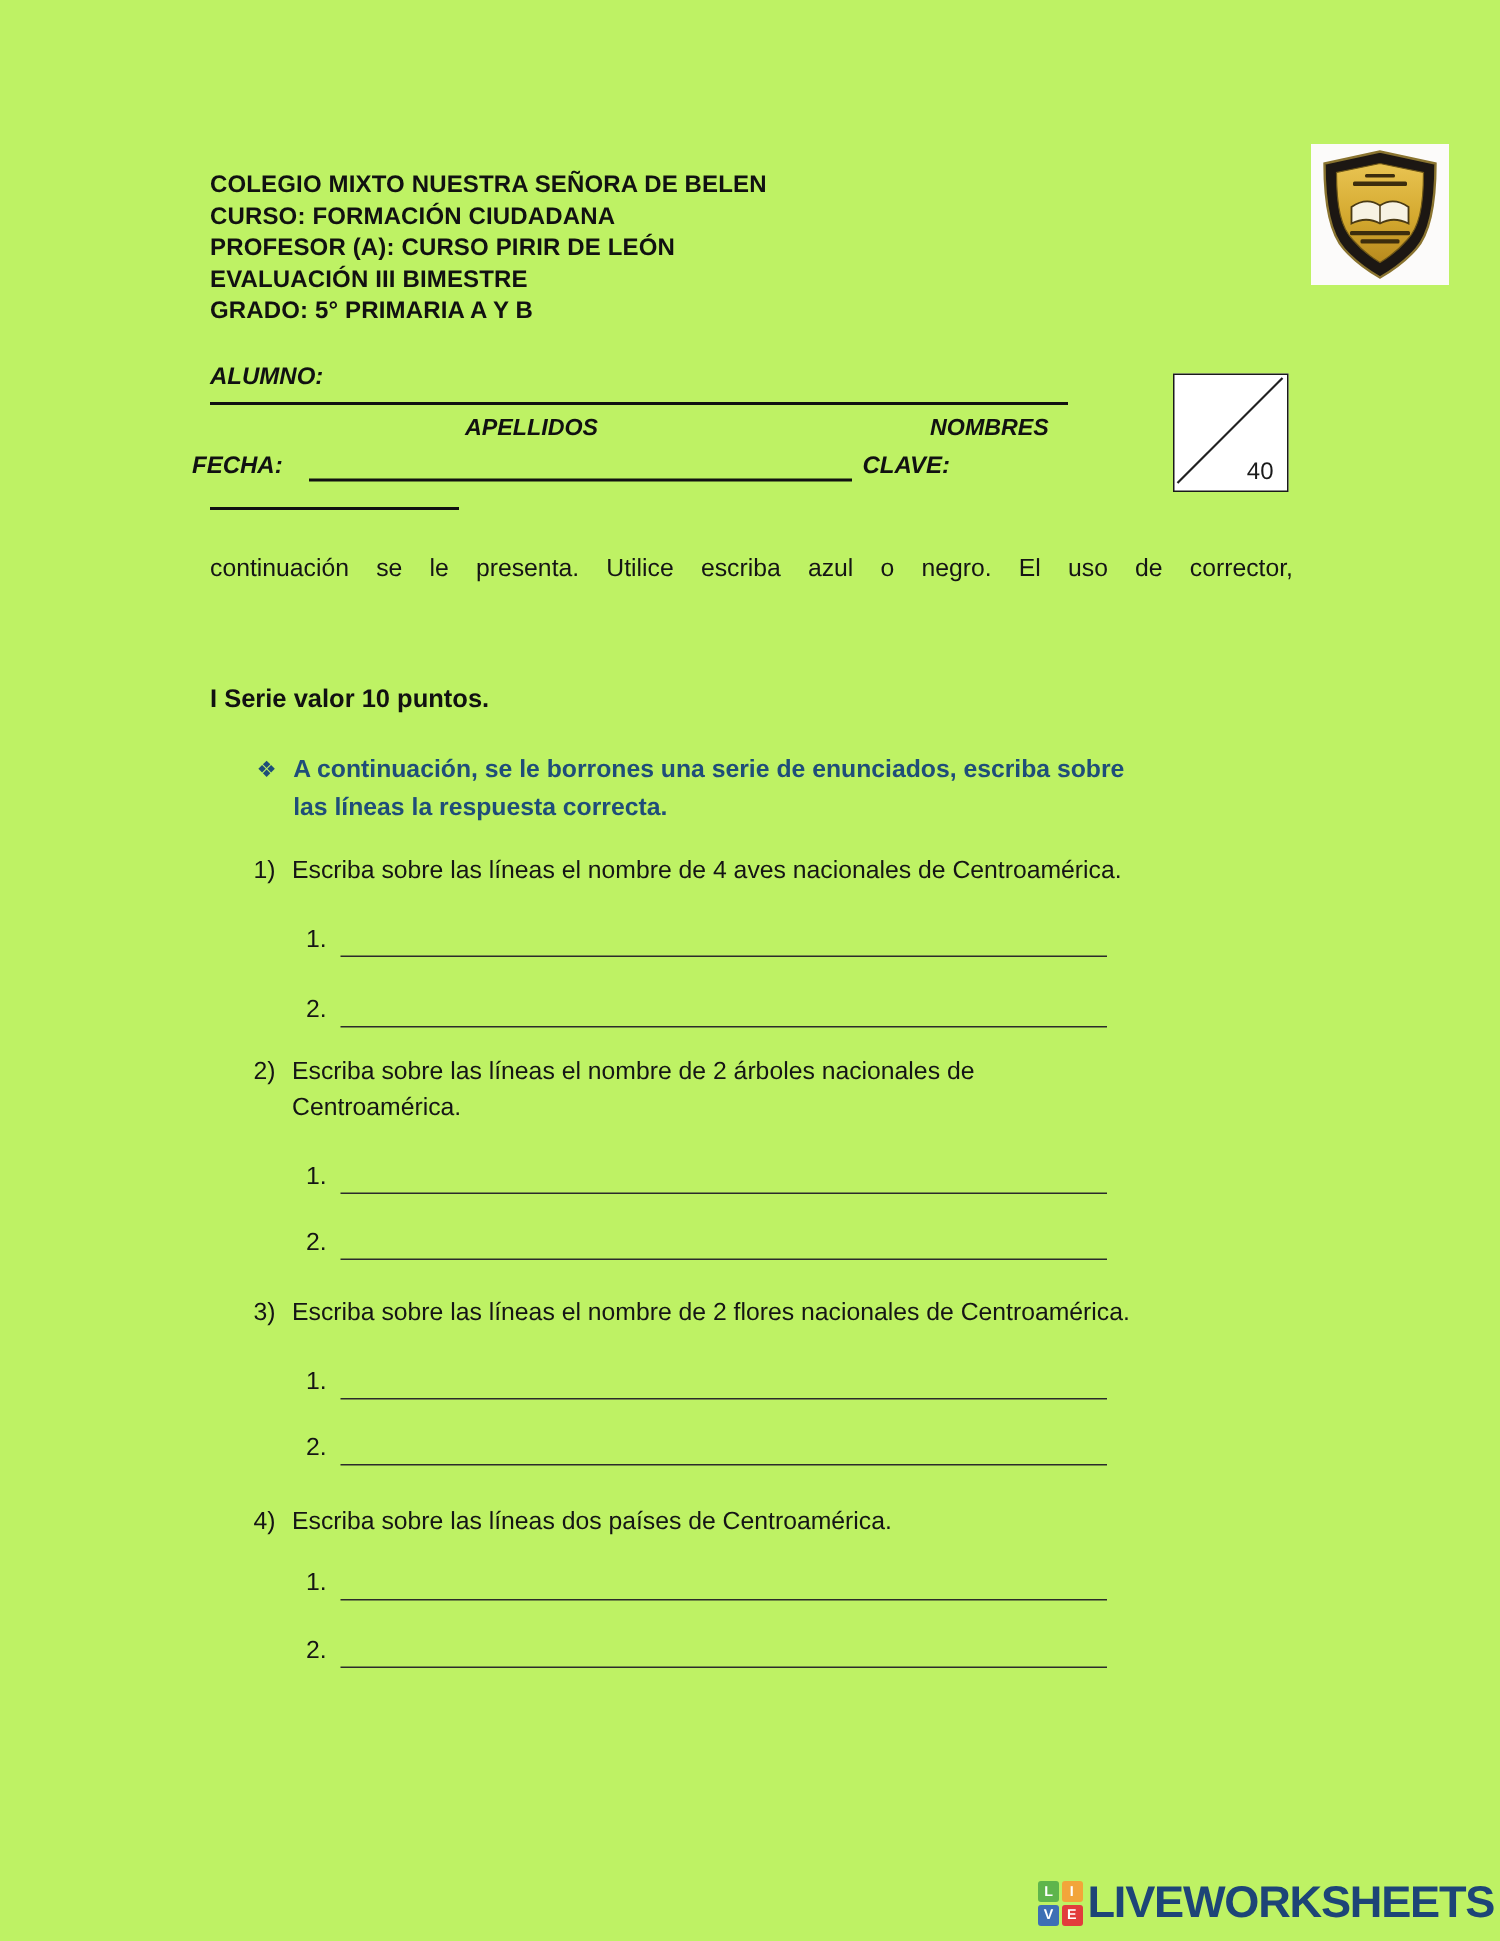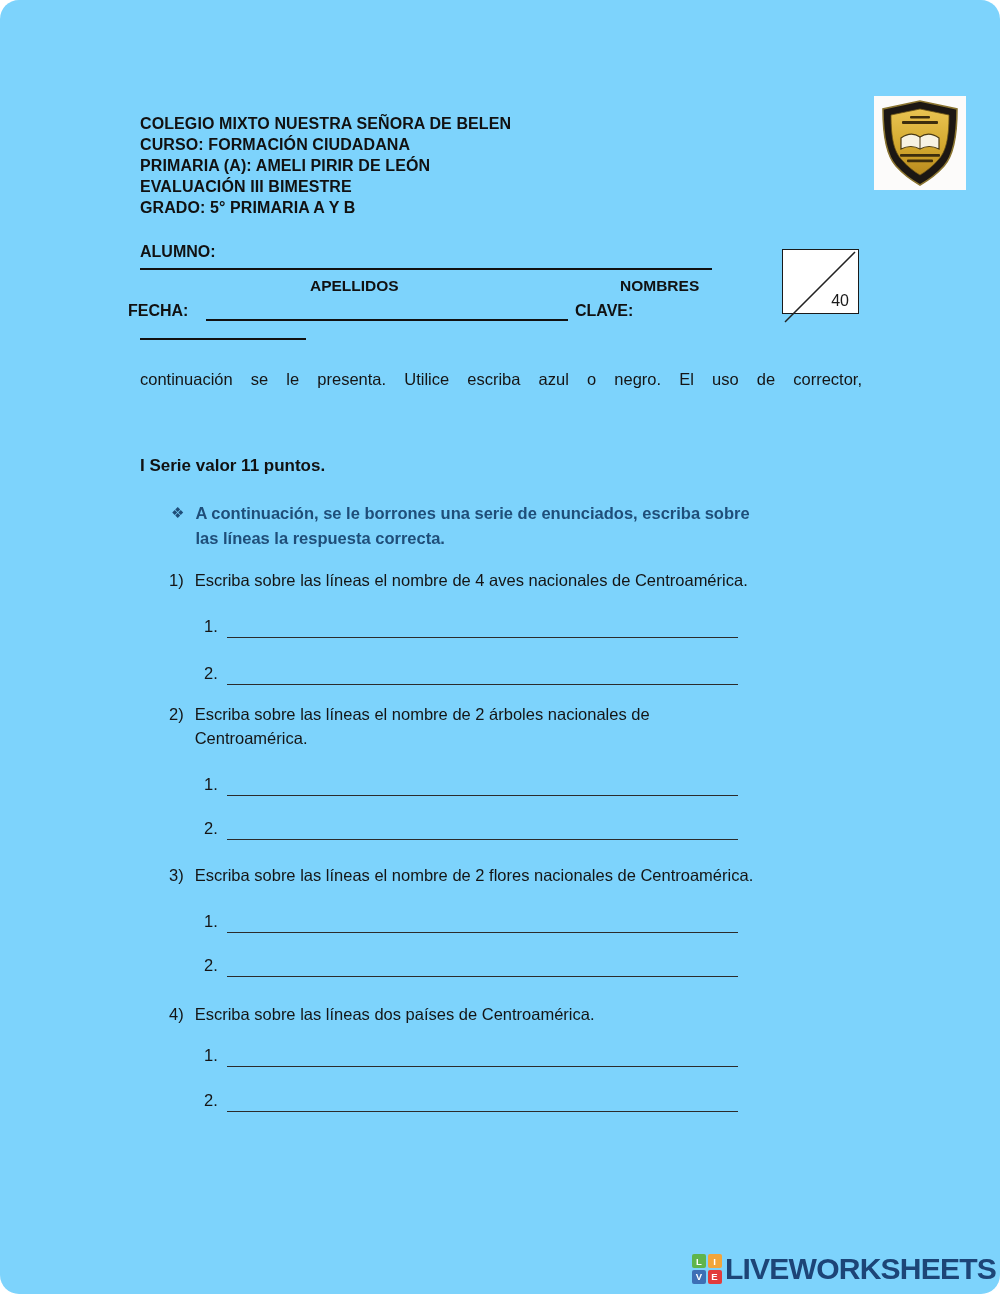--- a/index.html
+++ b/index.html
@@ -1,48 +1,47 @@
 <!DOCTYPE html>
 <html><head>
 <meta charset="utf-8">
 <style>
   * { box-sizing: border-box; margin: 0; padding: 0; }
   html,body { background: #ffffff; }
   .page {
     position: relative;
     width: 1000px;
     height: 1294px;
-    background: #7dd3fc;
+    background: #bef264;
     font-family: "Liberation Sans", sans-serif;
     color: #111;
     overflow: hidden;
-    border-radius: 19px;
   }
 
   
   .header-block { position: absolute; left: 140px; top: 113px; width: 640px; }
   .header-block .hline { font-size: 16px; font-weight: bold; line-height: 21px; letter-spacing: .1px; }
 
   
   .crest { position: absolute; left: 874px; top: 96px; width: 92px; height: 94px; }
 
   
-  .label-bold { position: absolute; font-size: 16px; font-weight: bold; }
+  .label-bold { position: absolute; font-size: 16px; font-weight: bold; font-style: italic; }
   .alumno-label { left: 140px; top: 243px; }
   .alumno-line { position: absolute; left: 140px; top: 252px; width: 572px; height: 18px; border-bottom: 2.5px solid #111; }
   .apellidos-label { left: 310px; top: 277px; font-size: 15.5px; }
   .nombres-label  { left: 620px; top: 277px; font-size: 15.5px; }
   .fecha-label { left: 128px; top: 302px; }
   .fecha-line { position: absolute; left: 206px; top: 302px; width: 362px; height: 19px; border-bottom: 2px solid #111; }
   .clave-label { left: 575px; top: 302px; }
   .clave-line { position: absolute; left: 140px; top: 326px; width: 166px; height: 14px; border-bottom: 2.5px solid #111; }
 
   
   .score-box {
-    position: absolute; left: 782px; top: 249px; width: 77px; height: 65px;
+    position: absolute; left: 782px; top: 249px; width: 77px; height: 79px;
     border: 1.5px solid #1a1a1a; background: #fff; text-align: center;
   }
   .score-box svg { position: absolute; left: 0; top: 0; }
   .score-total { position: absolute; right: 9px; bottom: 3px; font-size: 16px; color: #1a1a1a; }
 
   
   .instructions { position: absolute; left: 140px; top: 367px; width: 722px; font-size: 16.5px; line-height: 24.6px; color: #151515; }
   .instructions .just { text-align: justify; text-align-last: justify; }
 
   .serie-heading { position: absolute; left: 140px; top: 456px; font-size: 17px; font-weight: bold; color: #111; }
@@ -80,21 +79,21 @@
   .brand-text { color: #1d4577; font-size: 29.5px; font-weight: bold; letter-spacing: -0.8px; transform: scaleX(1.02); transform-origin: left; }
 </style>
 </head>
 <body>
 
 <div class="page">
 
   <div class="header-block">
     <div class="hline">COLEGIO MIXTO NUESTRA SEÑORA DE BELEN</div>
     <div class="hline">CURSO: FORMACIÓN CIUDADANA</div>
-    <div class="hline">PRIMARIA (A): AMELI PIRIR DE LEÓN</div>
+    <div class="hline">PROFESOR (A): CURSO PIRIR DE LEÓN</div>
     <div class="hline">EVALUACIÓN III BIMESTRE</div>
     <div class="hline">GRADO: 5° PRIMARIA A Y B</div>
   </div>
 
   <div class="crest">
     <svg width="92" height="94" viewBox="0 0 92 94">
       <defs>
         <linearGradient id="gold" x1="0" y1="0" x2="0" y2="1">
           <stop offset="0" stop-color="#e9c452"></stop>
           <stop offset="0.55" stop-color="#d4a92f"></stop>
@@ -130,21 +129,21 @@
     <svg width="74" height="74" viewBox="0 0 74 74">
       <line x1="2" y1="72" x2="72" y2="2" stroke="#222" stroke-width="1.5"></line>
     </svg>
     <span class="score-total">40</span>
   </div>
 
   <div class="instructions">
     <div class="just">continuación se le presenta. Utilice escriba azul o negro. El uso de corrector,</div>
   </div>
 
-  <div class="serie-heading">I Serie valor 11 puntos.</div>
+  <div class="serie-heading">I Serie valor 10 puntos.</div>
 
   <div class="serie-intro">
     <span class="bullet">❖</span>
     <span>
       <div>A continuación, se le borrones una serie de enunciados, escriba sobre</div>
       <div>las líneas la respuesta correcta.</div>
     </span>
   </div>
 
   <div class="question q1">

